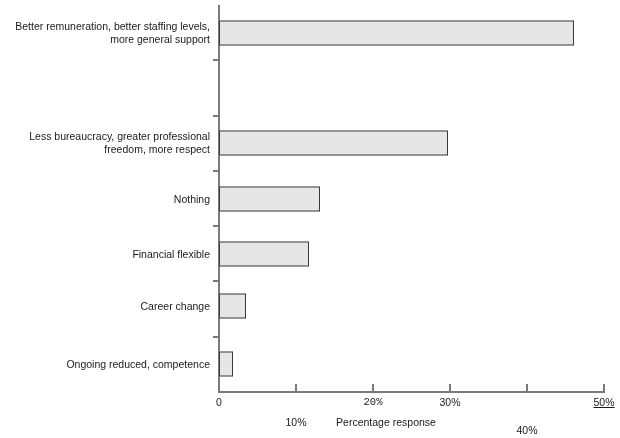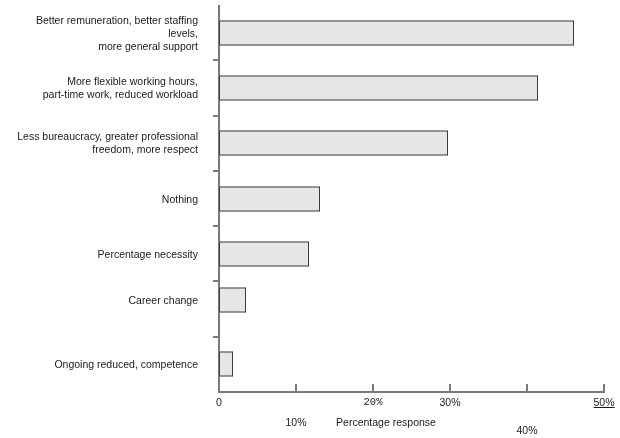--- a/index.html
+++ b/index.html
@@ -59,21 +59,21 @@
     position: absolute;
     right: 402px;      
     top: 50%;
     transform: translateY(-50%);
     width: 212px;
     text-align: right;
     font-size: 10.5px;
     line-height: 13px;
     color: #1a1a1a;
     white-space: pre-line;
-    padding-right: 20px;
+    padding-right: 8px;
     box-sizing: border-box;
   }
 
   .bar {
     position: absolute;
     left: 219px;
     top: 50%;
     transform: translateY(-50%);
     height: 25px;
     background: #e6e6e6;
@@ -137,43 +137,38 @@
   <div class="axis-x" style="background: rgb(122, 122, 122);"></div>
 
   <div class="rows">
 
     <div class="row" style="top:0px;">
       <div class="row-label">Better remuneration, better staffing levels,
 more general support</div>
       <div class="bar" style="width: 354.97px; background: rgb(230, 230, 230); border-color: rgb(58, 58, 58);"></div>
     </div>
 
-    <div class="row" style="top:55.3px;">
-      <div class="row-label">More flexible working hours,
-part-time work, reduced workload</div>
-      <div class="bar" style="width: 318.78px; background: rgb(230, 230, 230); border-color: rgb(58, 58, 58);"></div>
-    </div>
 
     <div class="row" style="top:110.6px;">
       <div class="row-label">Less bureaucracy, greater professional
 freedom, more respect</div>
       <div class="bar" style="width: 228.69px; background: rgb(230, 230, 230); border-color: rgb(58, 58, 58);"></div>
     </div>
 
     <div class="row" style="top:165.9px;">
       <div class="row-label">Nothing</div>
       <div class="bar" style="width: 100.87px; background: rgb(230, 230, 230); border-color: rgb(58, 58, 58);"></div>
     </div>
 
     <div class="row" style="top:221.1px;">
-      <div class="row-label">Percentage necessity</div>
+      <div class="row-label">Financial flexible</div>
       <div class="bar" style="width: 90.09px; background: rgb(230, 230, 230); border-color: rgb(58, 58, 58);"></div>
     </div>
 
-    <div class="row" style="top:267px;">
+    <div class="row" style="top:273px;">
       <div class="row-label">Career change</div>
       <div class="bar" style="width: 26.95px; background: rgb(230, 230, 230); border-color: rgb(58, 58, 58);"></div>
     </div>
 
     <div class="row" style="top:331.7px;">
       <div class="row-label">Ongoing reduced, competence</div>
       <div class="bar" style="width: 13.86px; background: rgb(230, 230, 230); border-color: rgb(58, 58, 58);"></div>
     </div>
 
   <div class="ytick" style="top: 54.2857px; background: rgb(122, 122, 122);"></div>

